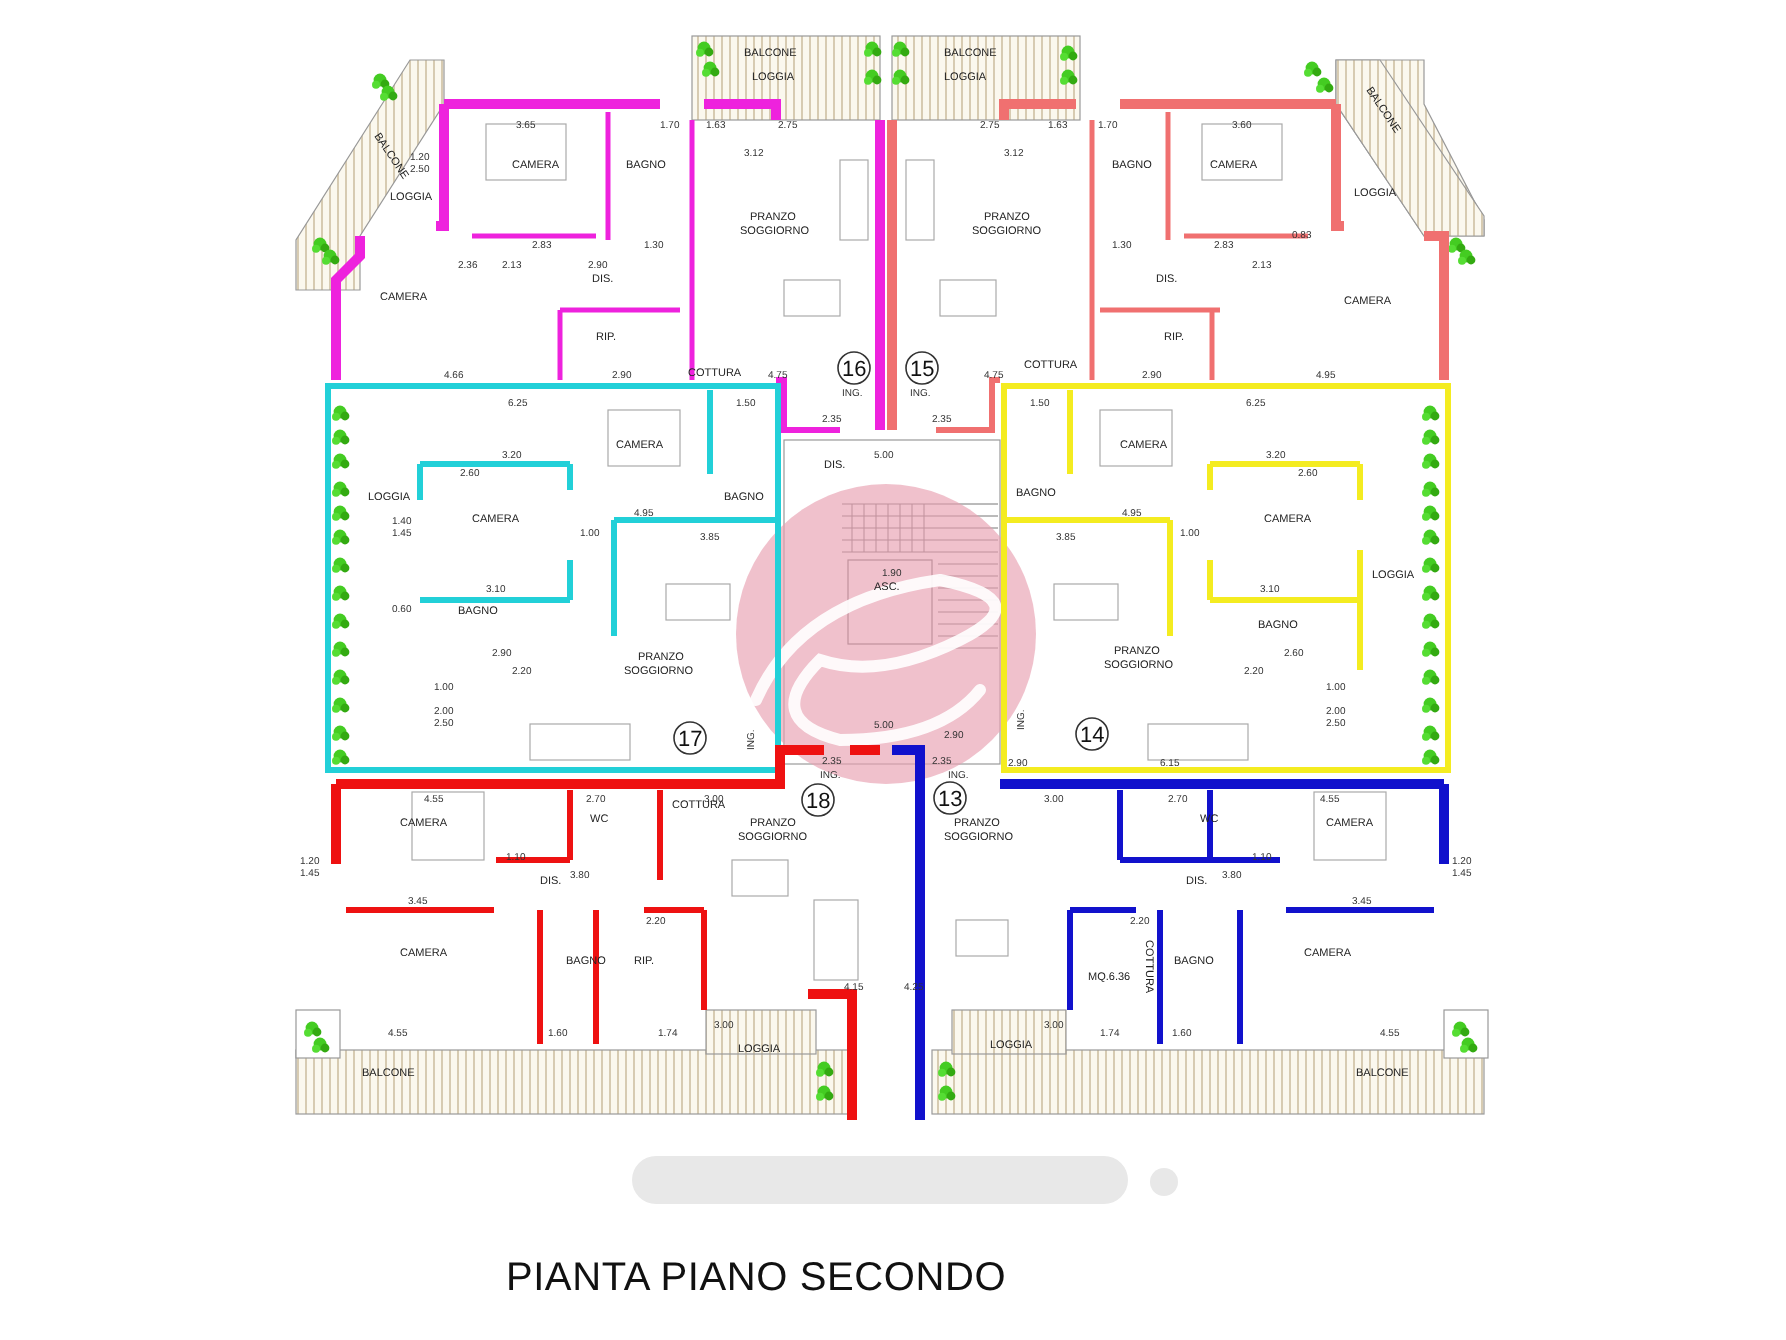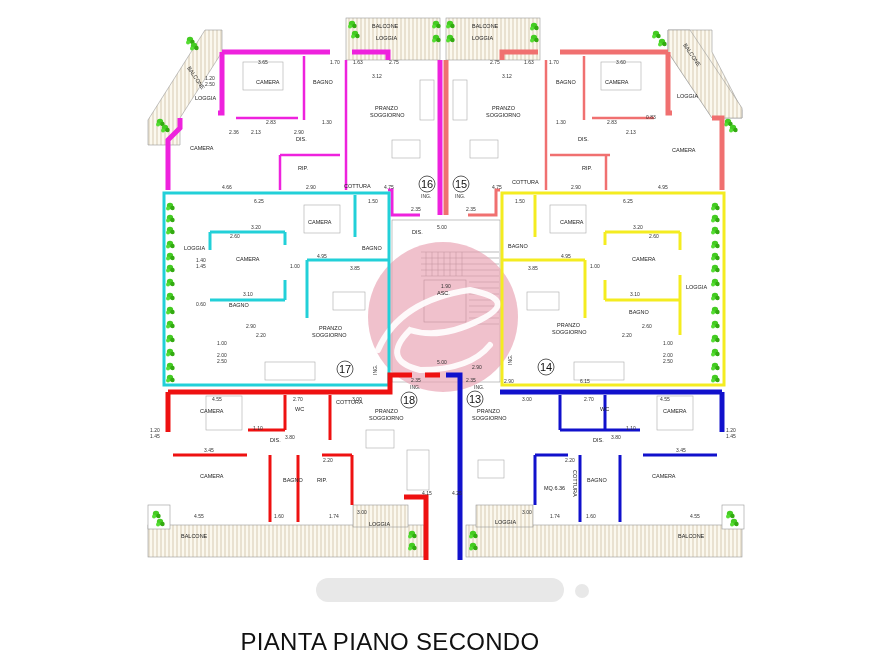--- a/index.html
+++ b/index.html
@@ -3,21 +3,21 @@
 <meta charset="utf-8">
 <style>
   html, body { margin:0; padding:0; background:#ffffff; }
   body { width:893px; height:670px; position:relative; overflow:hidden; font-family:"Liberation Sans", sans-serif; }
   #plan { position:absolute; left:0; top:0; width:893px; height:560px; }
   .lbl { font-family:"Liberation Sans", sans-serif; font-size:5.5px; fill:#222; }
   .dim { font-family:"Liberation Sans", sans-serif; font-size:5px; fill:#333; }
   .num { font-family:"Liberation Sans", sans-serif; font-size:11px; fill:#111; }
   .scroll-track { position:absolute; left:316px; top:578px; width:248px; height:24px; background:#e8e8e8; border-radius:12px; }
   .scroll-dot { position:absolute; left:575px; top:584px; width:14px; height:14px; background:#e8e8e8; border-radius:50%; }
-  .caption { position:absolute; left:12px; width:756px; top:628px; text-align:center; font-size:24px; color:#111; letter-spacing:0.3px; font-family:"Liberation Sans", sans-serif; }
+  .caption { position:absolute; left:0; width:756px; top:628px; text-align:center; font-size:20px; color:#111; letter-spacing:0.3px; font-family:"Liberation Sans", sans-serif; }
 </style>
 </head>
 <body>
 
 <svg id="plan" viewBox="0 0 893 560" xmlns="http://www.w3.org/2000/svg">
   <defs>
     <pattern id="hatch" width="4" height="4" patternUnits="userSpaceOnUse">
       <rect width="4" height="4" fill="#fbf8ee"></rect>
       <line x1="1" y1="0" x2="1" y2="4" stroke="#c8b898" stroke-width="0.7"></line>
     </pattern>

